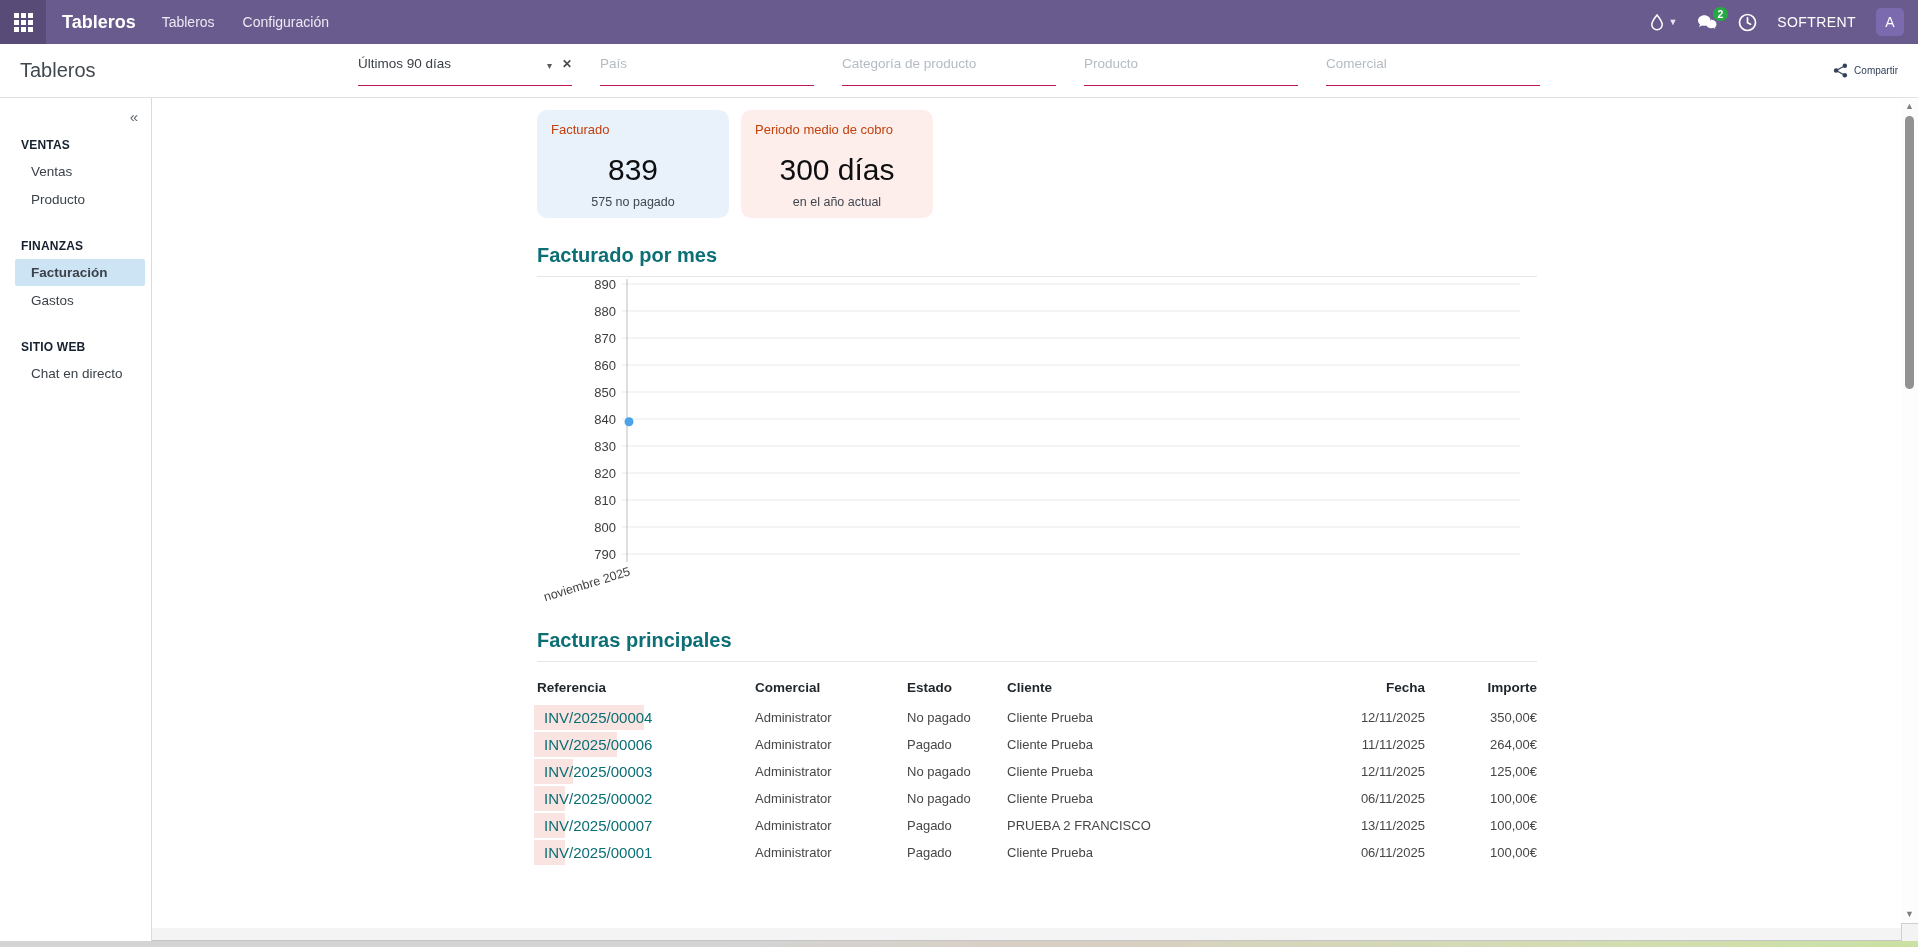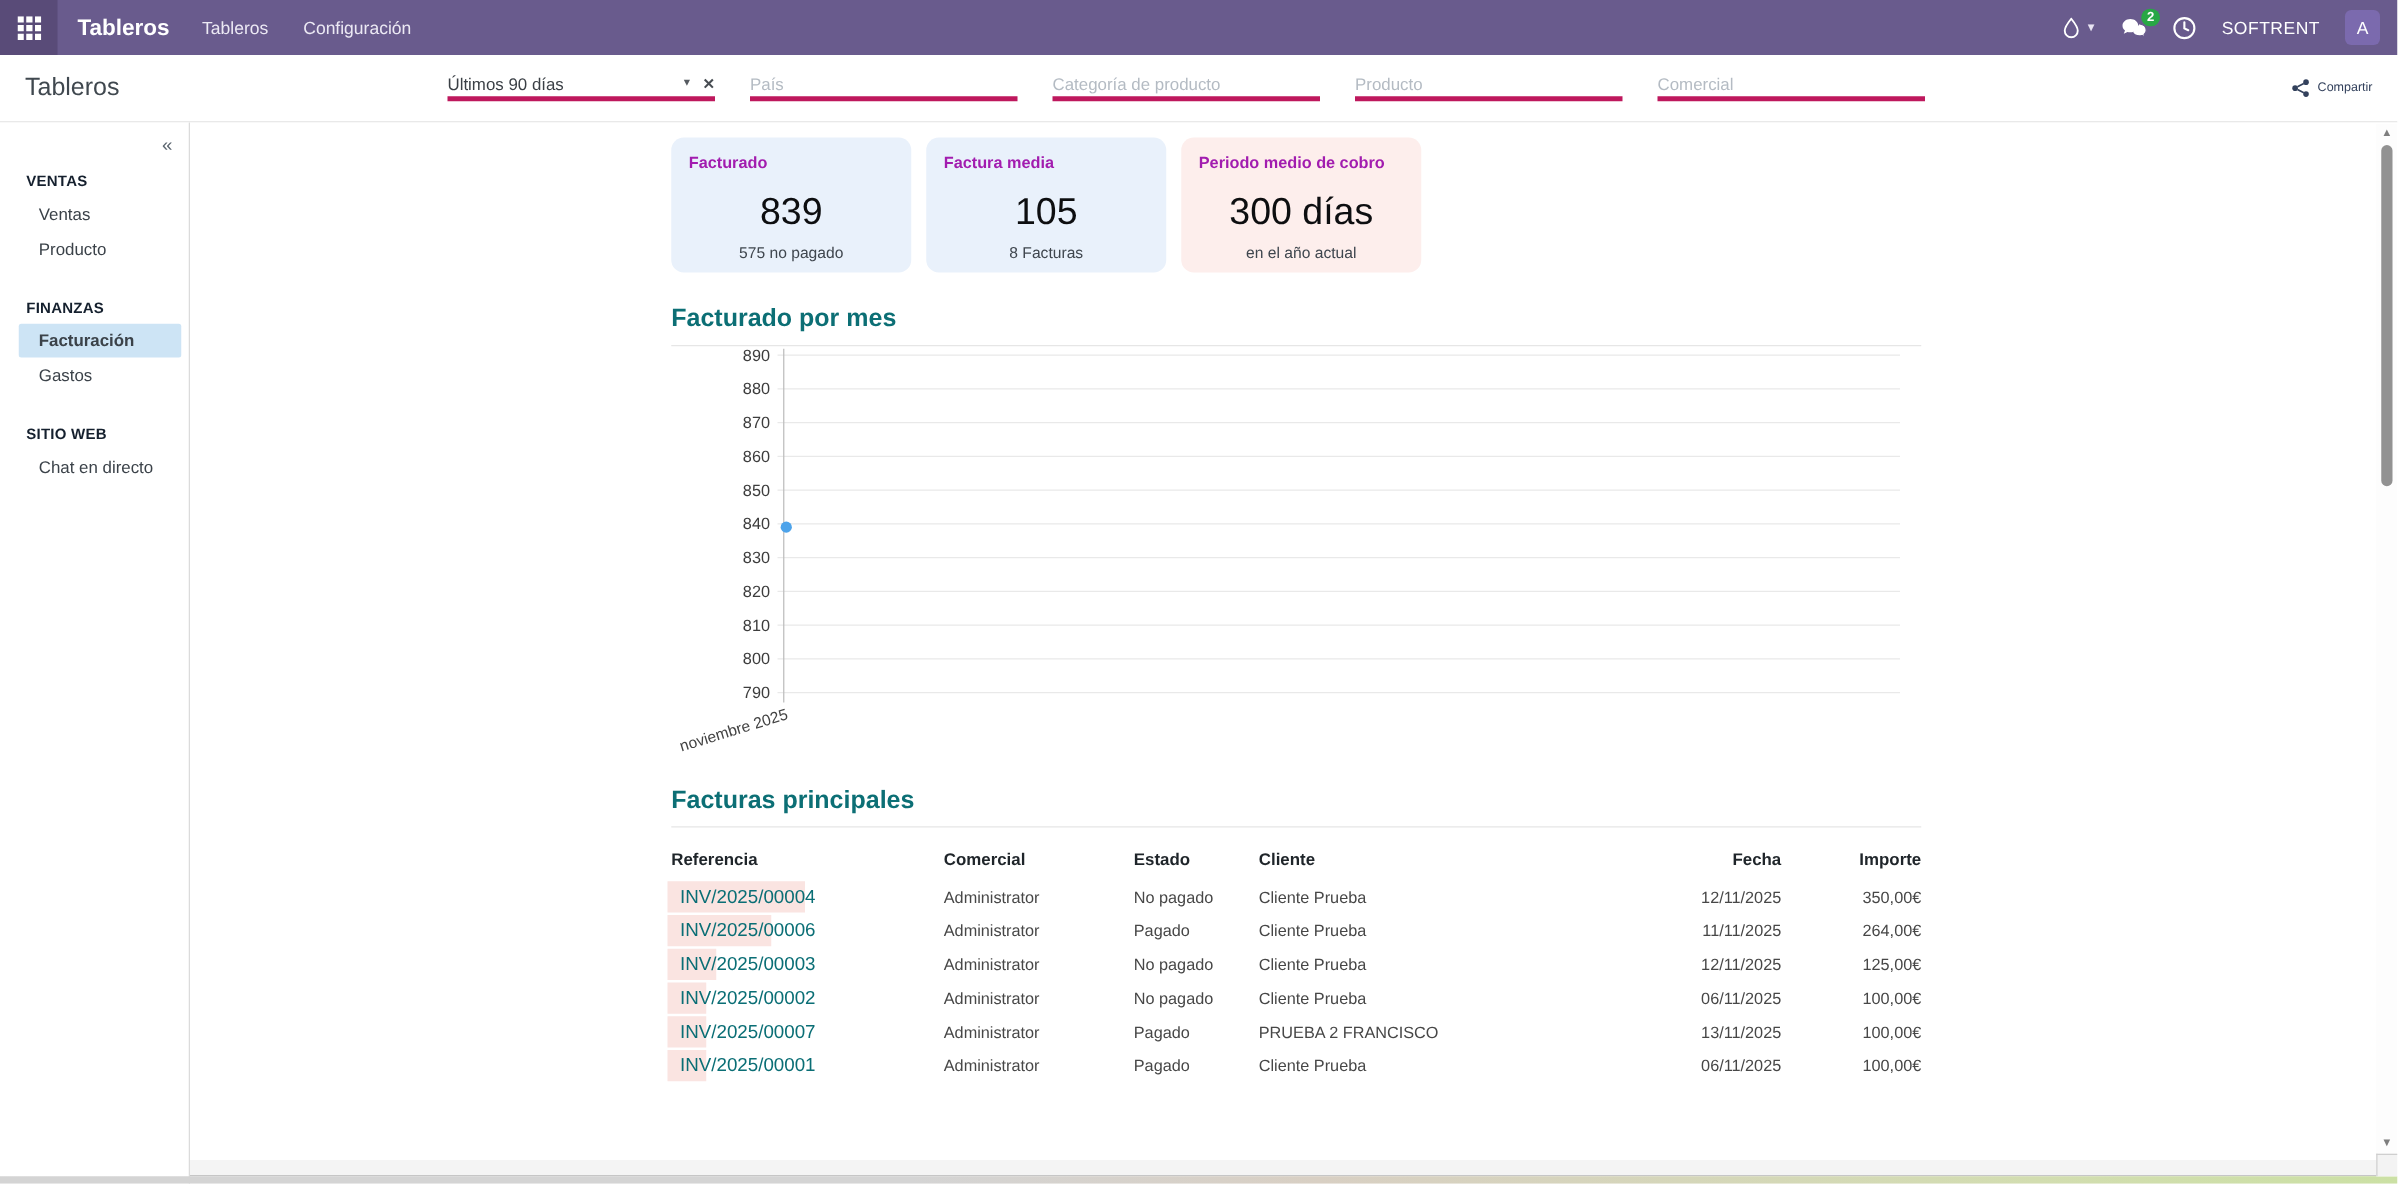--- a/index.html
+++ b/index.html
@@ -19,21 +19,21 @@
   .tb-icon { display:flex; align-items:center; cursor:pointer; position:relative; }
   .caret-sm { font-size:9px; margin-left:4px; color:#e8e4f2; }
   .badge { position:absolute; top:-7px; right:-10px; background:#28a745; color:#fff; font-size:10.5px; line-height:1; padding:2px 5px; border-radius:9px; font-weight:700; }
   .company { font-size:14px; letter-spacing:.4px; }
   .avatar { width:28px; height:28px; border-radius:5px; background:#7b6aae; display:flex; align-items:center; justify-content:center; font-size:14px; cursor:pointer; }
 
   
   .controlbar { height:54px; border-bottom:1px solid #e2e2e2; display:flex; align-items:center; background:#fff; }
   .page-title { font-size:20px; color:#40484f; margin-left:20px; width:260px; }
   .filters { display:flex; gap:28px; margin-left:78px; }
-  .filter { width:214px; border-bottom:4px solid #be185d; padding-bottom:2px; font-size:13.5px; display:flex; align-items:flex-start; }
+  .filter { width:214px; border-bottom:1px solid #be185d; padding-bottom:14px; font-size:13.5px; display:flex; align-items:flex-end; }
   .filter-value { color:#3a3f45; }
   .filter .spacer { flex:1; }
   .f-caret { color:#565b61; font-size:10px; margin-right:10px; cursor:pointer; }
   .f-clear { color:#474c52; font-size:12px; font-weight:700; cursor:pointer; }
   .filter input { border:none; outline:none; width:100%; font-size:13.5px; font-family:"Liberation Sans",sans-serif; color:#3a3f45; padding:0; background:transparent; }
   .filter input::placeholder { color:#b4bbc3; }
   .share-btn { margin-left:auto; margin-right:20px; display:flex; align-items:center; gap:6px; color:#33415c; font-size:10px; cursor:pointer; }
 
   
   .body-row { display:flex; height:849px; }
@@ -46,21 +46,21 @@
   .side-item.active { background:#cde4f5;font-weight:bold; }
 
   .main { flex:1; position:relative; background:#fff; }
   .dashboard { position:absolute; left:385px; top:12px; width:1000px; }
 
   
   .kpi-row { display:flex; gap:12px; }
   .kpi { width:192px; height:108px; border-radius:10px; padding:12px 14px; }
   .kpi.blue { background:#e9f1fb; }
   .kpi.red  { background:#fdeeec; }
-  .kpi-label { font-size:13px; font-weight:700; color:#a21caf; }
+  .kpi-label { font-size:13px; font-weight:400; color:#c2410c; }
   .kpi-value { font-size:30px; color:#0d0e10; text-align:center; margin-top:16px; }
   .kpi-sub { font-size:12.5px; color:#3f464e; text-align:center; margin-top:8px; }
 
   
   .section { margin-top:26px; }
   .sec-title { color:#0c6f75; font-size:20px; font-weight:700; padding-bottom:9px; border-bottom:1px solid #e6e6e6; }
 
   
   #chart-svg { display:block; }
 
@@ -195,25 +195,20 @@
   </div>
 
   <div class="main">
     <div class="dashboard">
 
       <div class="kpi-row">
         <div class="kpi blue">
           <div class="kpi-label">Facturado</div>
           <div class="kpi-value">839</div>
           <div class="kpi-sub">575 no pagado</div>
-        </div>
-        <div class="kpi blue">
-          <div class="kpi-label">Factura media</div>
-          <div class="kpi-value">105</div>
-          <div class="kpi-sub">8 Facturas</div>
         </div>
         <div class="kpi red">
           <div class="kpi-label">Periodo medio de cobro</div>
           <div class="kpi-value">300 días</div>
           <div class="kpi-sub">en el año actual</div>
         </div>
       </div>
 
       <div class="section">
         <div class="sec-title">Facturado por mes</div>

